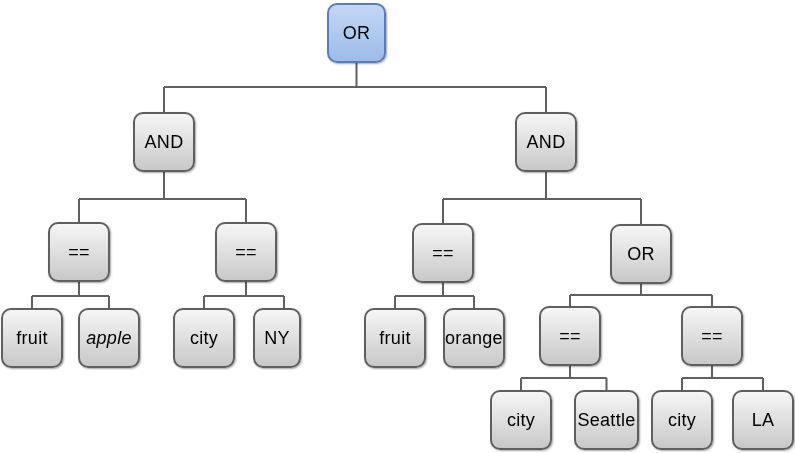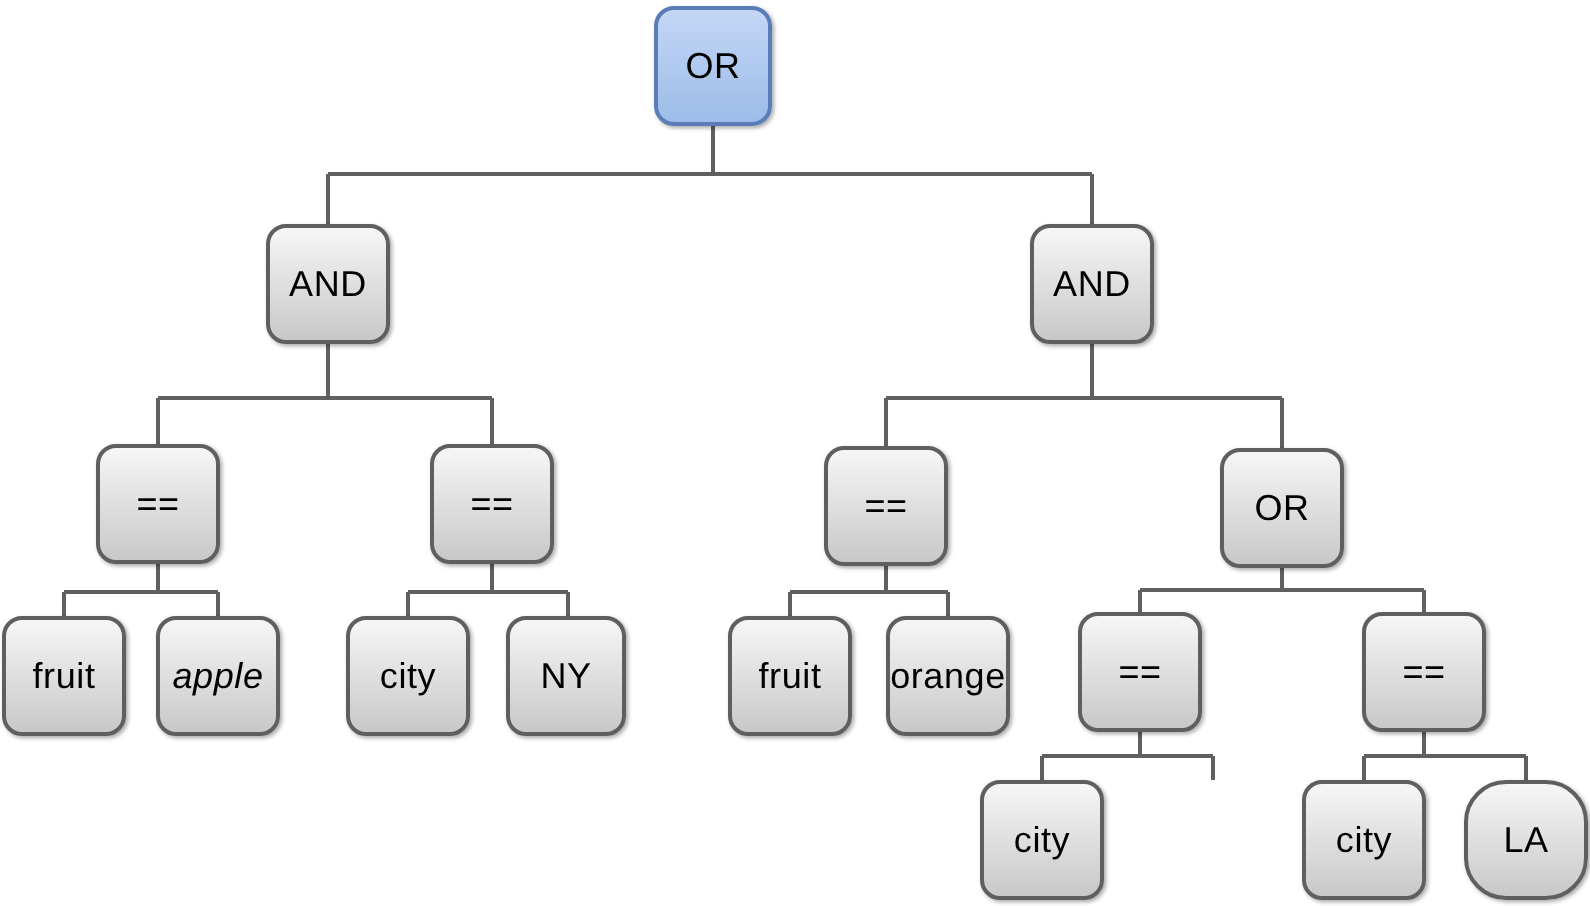--- a/index.html
+++ b/index.html
@@ -63,24 +63,25 @@
       <path d="M 570 366 L 570 378 M 521 378 L 606.5 378 M 521 378 L 521 390 M 606.5 378 L 606.5 390"></path>
       <path d="M 712 366 L 712 378 M 682 378 L 763 378 M 682 378 L 682 390 M 763 378 L 763 390"></path>
     </svg>
 <div class="node node--highlight" style="left: 327px; top: 3px; width: 59px; height: 60px;">OR</div>
     <div class="node" style="left: 133px; top: 112px; width: 62px; height: 60px;">AND</div>
     <div class="node" style="left: 48px; top: 222px; width: 62px; height: 60px;">==</div>
     <div class="node" style="left: 1px; top: 308px; width: 62px; height: 60px;">fruit</div>
     <div class="node" style="left: 78px; top: 308px; width: 62px; height: 60px; font-style: italic;">apple</div>
     <div class="node" style="left: 215px; top: 222px; width: 62px; height: 60px;">==</div>
     <div class="node" style="left: 173px; top: 308px; width: 62px; height: 60px;">city</div>
-    <div class="node" style="left: 253px; top: 308px; width: 60px; height: 60px;">NY</div>
+    <div class="node" style="left: 253px; top: 308px; width: 48px; height: 60px;">NY</div>
     <div class="node" style="left: 515px; top: 112px; width: 62px; height: 60px;">AND</div>
     <div class="node" style="left: 412px; top: 223px; width: 62px; height: 60px;">==</div>
     <div class="node" style="left: 364px; top: 308px; width: 62px; height: 60px;">fruit</div>
     <div class="node" style="left: 443px; top: 308px; width: 62px; height: 60px;">orange</div>
     <div class="node" style="left: 610px; top: 224px; width: 62px; height: 60px;">OR</div>
     <div class="node" style="left: 539px; top: 306px; width: 62px; height: 60px;">==</div>
     <div class="node" style="left: 490px; top: 390px; width: 62px; height: 60px;">city</div>
+    <div class="node" style="left: 574px; top: 390px; width: 65px; height: 60px;">Seattle</div>
     <div class="node" style="left: 681px; top: 306px; width: 62px; height: 60px;">==</div>
     <div class="node" style="left: 651px; top: 390px; width: 62px; height: 60px;">city</div>
-    <div class="node" style="left: 732px; top: 390px; width: 62px; height: 60px; border-radius: 21px;">LA</div>
+    <div class="node" style="left: 732px; top: 390px; width: 62px; height: 60px;">LA</div>
   </div>
 
 </body></html>

